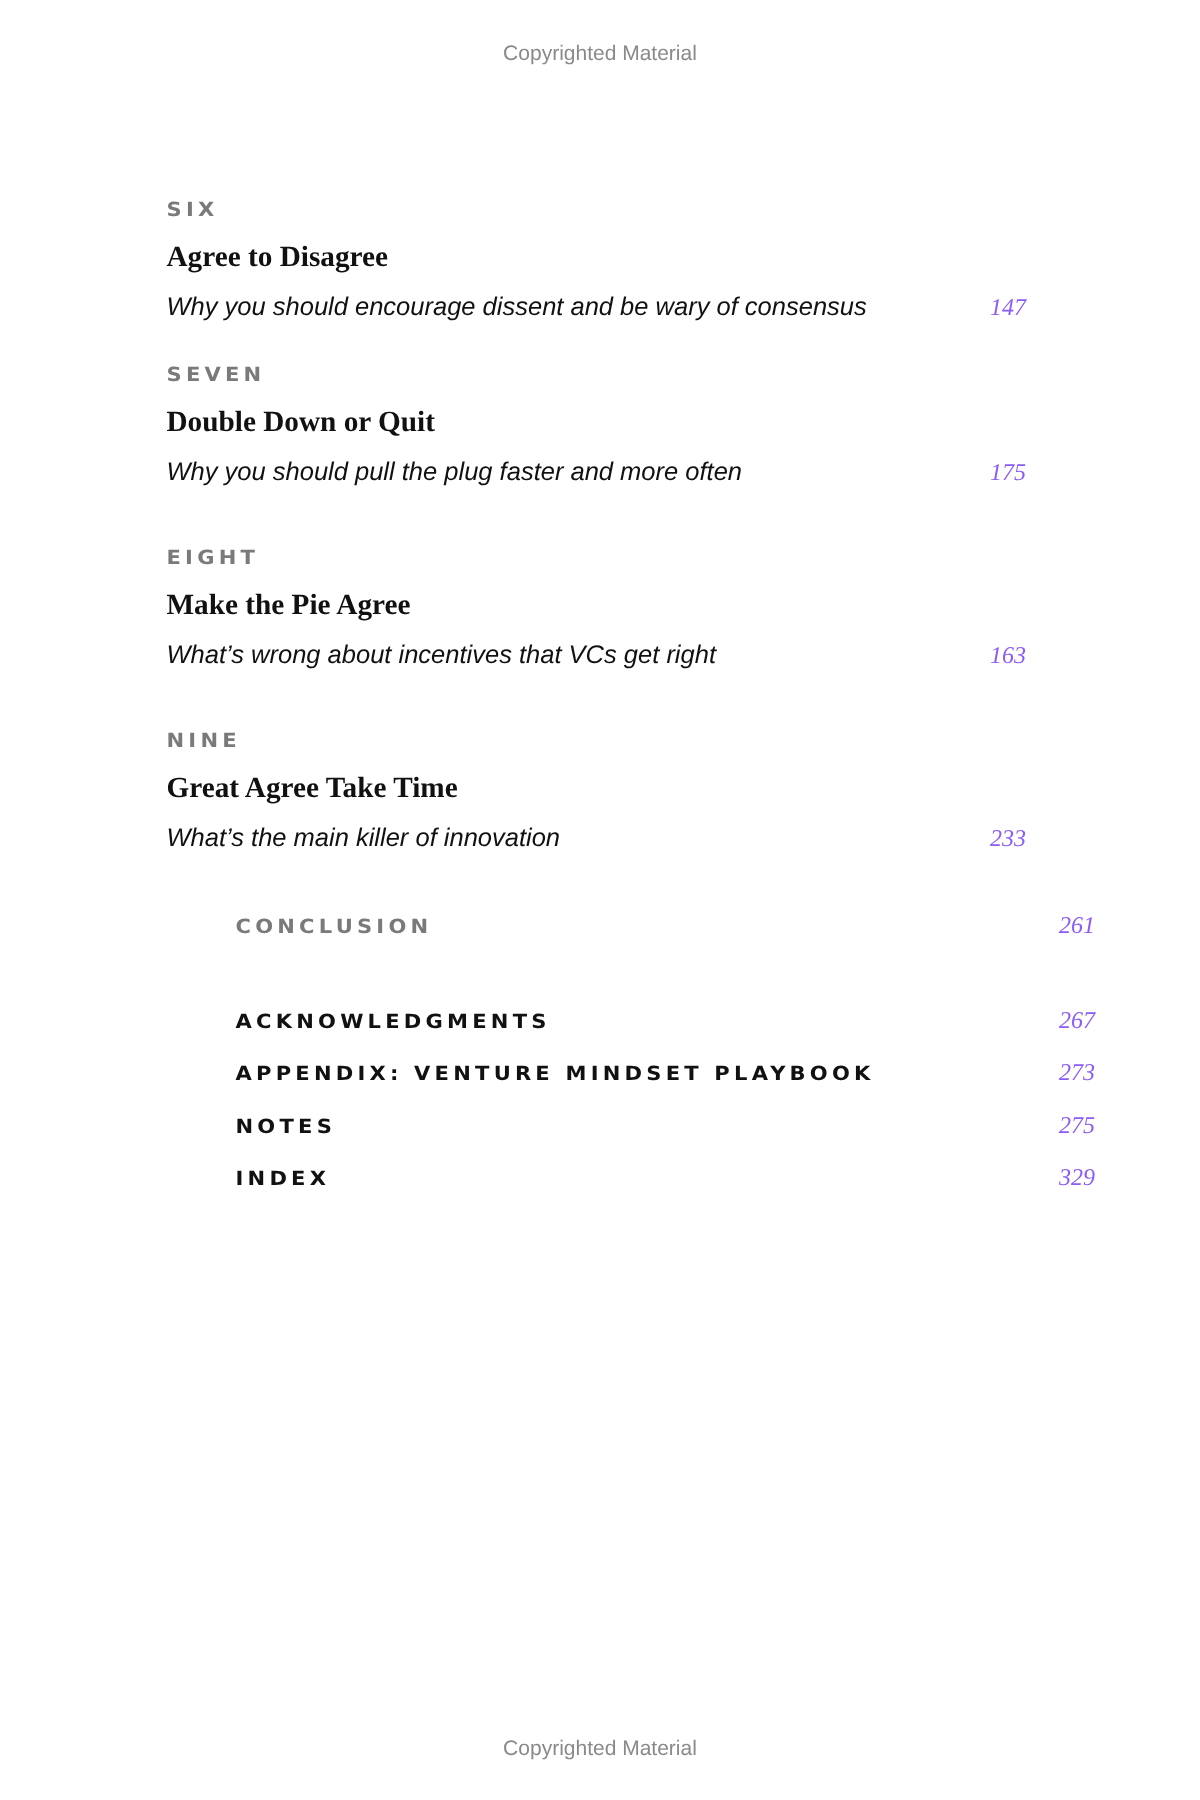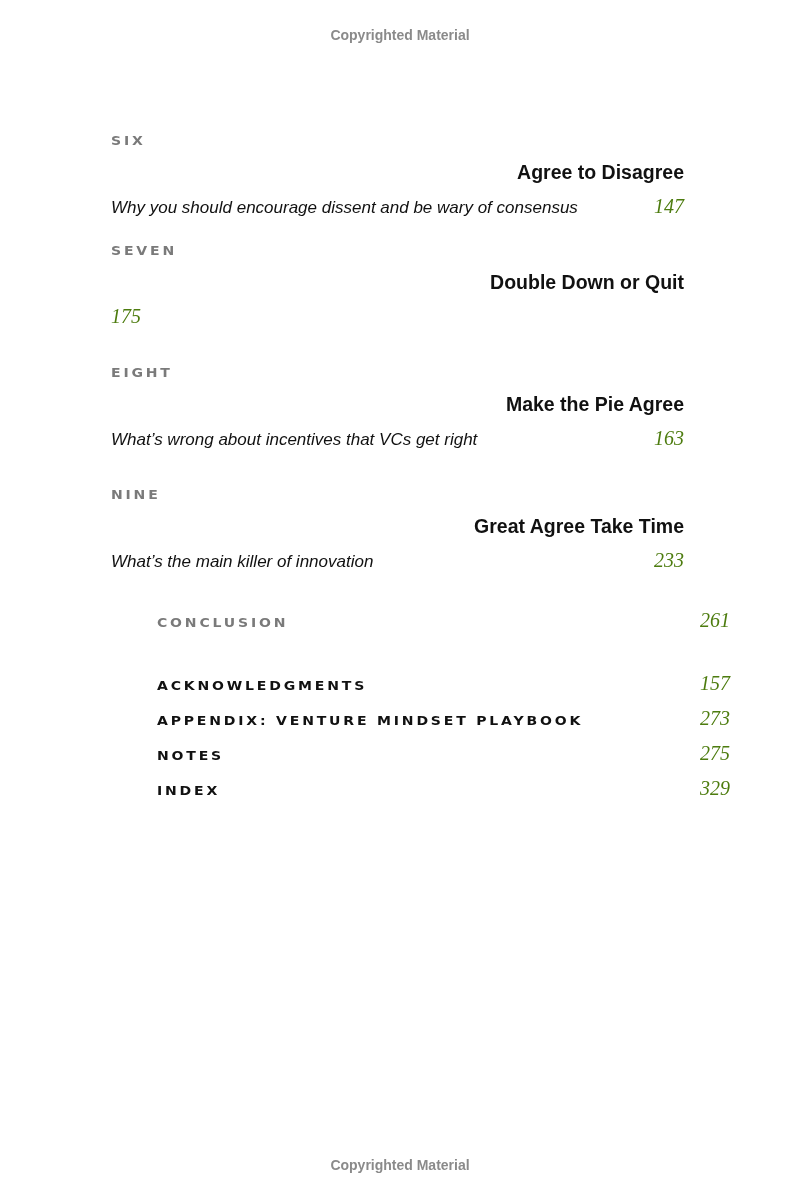--- a/index.html
+++ b/index.html
@@ -1,26 +1,26 @@
 <!DOCTYPE html>
 <html><head>
 <meta charset="utf-8">
 <style>
   html, body { margin: 0; padding: 0; background: #ffffff; }
   body { width: 800px; height: 1200px; position: relative; overflow: hidden; font-family: "Liberation Sans", sans-serif; color: #111; }
-  .watermark { position: absolute; left: 0; width: 800px; text-align: center; font-family: "Liberation Sans", sans-serif; font-size: 14px; font-weight: bold; color: #8a8a8a; }
+  .watermark { position: absolute; left: 0; width: 800px; text-align: center; font-family: "Liberation Sans", sans-serif; font-size: 14px; font-weight: normal; color: #8a8a8a; }
   .wm-top { top: 27px; }
   .wm-bottom { top: 1157px; }
   .toc { position: absolute; left: 111px; top: 0; width: 573px; }
   .chapter { position: absolute; left: 0; width: 573px; }
   .ch-num { font-family: "DejaVu Sans", sans-serif; font-size: 13px; font-weight: bold; letter-spacing: 2.6px; color: #7a7a7a; line-height: 16px; transform: scaleX(1.08); transform-origin: left; }
-  .ch-title { font-family: Liberation Sans, sans-serif; font-size: 19.5px; font-weight: bold; color: #111; margin-top: 12px; line-height: 22px; text-align: right; }
+  .ch-title { font-family: Liberation Serif, serif; font-size: 19.5px; font-weight: bold; color: #111; margin-top: 12px; line-height: 22px; }
   .ch-row { display: flex; justify-content: space-between; align-items: baseline; margin-top: 12px; text-align: right; }
   .ch-sub { font-family: "Liberation Sans", sans-serif; font-style: italic; font-size: 17px; color: #111; }
-  .page { font-family: "Liberation Serif", serif; font-style: italic; font-size: 20px; color: #4d7c0f; }
+  .page { font-family: "Liberation Serif", serif; font-style: italic; font-size: 16px; color: #8b5cf6; }
   .back { position: absolute; left: 0; width: 573px; display: flex; justify-content: space-between; align-items: baseline; margin-left: 46px; }
   .back-label { font-family: "DejaVu Sans", sans-serif; font-size: 13px; font-weight: bold; letter-spacing: 2.6px; color: #111; transform: scaleX(1.08); transform-origin: left; }
   .back-label.gray { color: #7a7a7a; }
 </style>
 </head>
 <body>
 
 <div class="watermark wm-top">Copyrighted Material</div>
 
 <div class="toc">
@@ -31,20 +31,21 @@
     <div class="ch-row">
       <span class="ch-sub">Why you should encourage dissent and be wary of consensus</span>
       <span class="page">147</span>
     </div>
   </div>
 
   <div class="chapter" style="top:243px;">
     <div class="ch-num">SEVEN</div>
     <div class="ch-title">Double Down or Quit</div>
     <div class="ch-row">
+      <span class="ch-sub">Why you should pull the plug faster and more often</span>
       <span class="page">175</span>
     </div>
   </div>
 
   <div class="chapter" style="top:365px;">
     <div class="ch-num">EIGHT</div>
     <div class="ch-title">Make the Pie Agree</div>
     <div class="ch-row">
       <span class="ch-sub">What’s wrong about incentives that VCs get right</span>
       <span class="page">163</span>
@@ -60,21 +61,21 @@
     </div>
   </div>
 
   <div class="back" style="top:609px;">
     <span class="back-label gray">CONCLUSION</span>
     <span class="page">261</span>
   </div>
 
   <div class="back" style="top:672px;">
     <span class="back-label">ACKNOWLEDGMENTS</span>
-    <span class="page">157</span>
+    <span class="page">267</span>
   </div>
 
   <div class="back" style="top:707px;">
     <span class="back-label">APPENDIX: VENTURE MINDSET PLAYBOOK</span>
     <span class="page">273</span>
   </div>
 
   <div class="back" style="top:742px;">
     <span class="back-label">NOTES</span>
     <span class="page">275</span>

